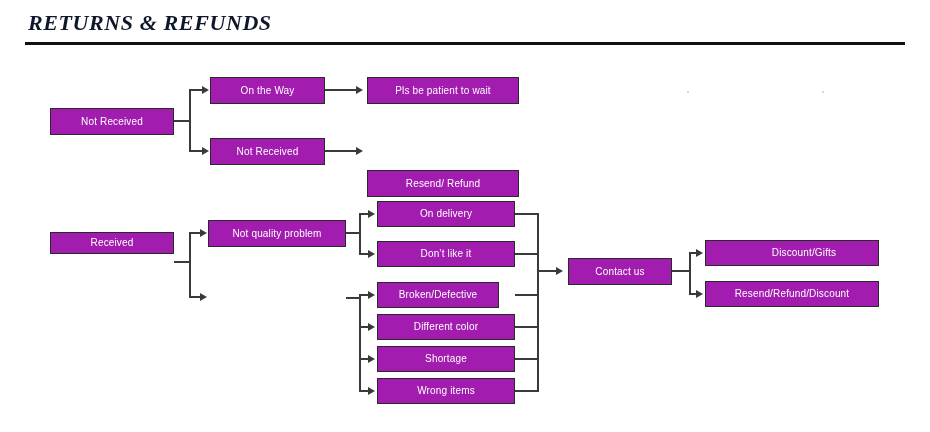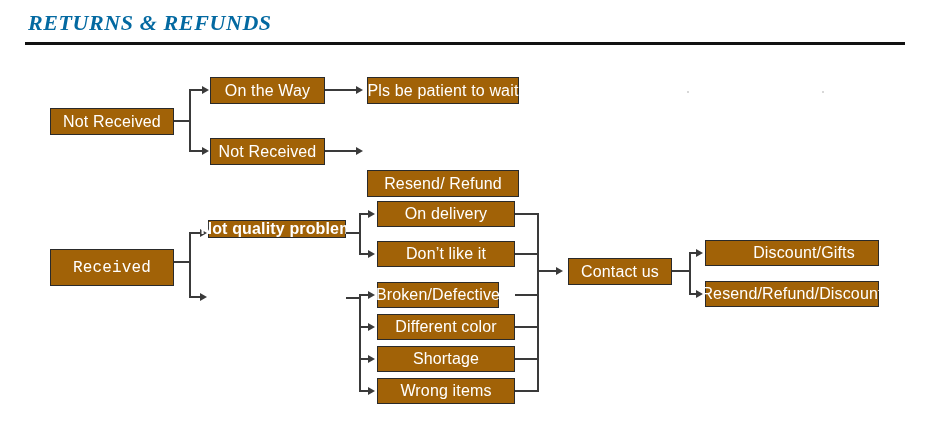--- a/index.html
+++ b/index.html
@@ -19,21 +19,21 @@
   
   #page-title {
     position: absolute;
     left: 28px;
     top: 10px;
     font-family: "Liberation Serif", serif;
     font-style: italic;
     font-weight: bold;
     font-size: 22px;
     letter-spacing: 0.6px;
-    color: #0369a1;
+    color: #0f172a;
     white-space: nowrap;
   }
   #title-rule {
     position: absolute;
     left: 25px;
     top: 42px;
     width: 880px;
     height: 3px;
     background: #111111;
   }
@@ -44,27 +44,27 @@
     left: 0;
     top: 0;
     width: 930px;
     height: 432px;
   }
 
   
   .node {
     position: absolute;
     box-sizing: border-box;
-    background: #a16207;
+    background: #a21caf;
     color: #ffffff;
     border: 1px solid #2a2a2a;
     display: flex;
     align-items: center;
     justify-content: center;
-    font-size: 16px;
+    font-size: 10px;
     line-height: 1;
     letter-spacing: 0.15px;
     white-space: nowrap;
     text-align: center;
     user-select: none;
   }
 
   
   .conn {
     position: absolute;
@@ -112,30 +112,30 @@
   <div class="node" style="left:210px; top:77px; width:115px; height:27px;">On the Way</div>
   <div class="conn h" style="left:325px; top:89px; width:32px;"></div>
   <div class="arrow" style="left:356px; top:86px;"></div>
   <div class="node" style="left:367px; top:77px; width:152px; height:27px;">Pls be patient to wait</div>
 
   <div class="node" style="left:210px; top:138px; width:115px; height:27px;">Not Received</div>
   <div class="conn h" style="left:325px; top:150px; width:32px;"></div>
   <div class="arrow" style="left:356px; top:147px;"></div>
   <div class="node" style="left:367px; top:138px; width:152px; height:27px;margin-top:32px;">Resend/ Refund</div>
 
-  <div class="node" style="left:50px; top:249px; width:124px; height:37px;font-family:Liberation Mono, monospace;">Received</div>
+  <div class="node" style="left:50px; top:232px; width:124px; height:22px;">Received</div>
 
   <div class="conn h" style="left:174px; top:261px; width:16px;"></div>
   <div class="conn v" style="left:189px; top:232px; height:65px;"></div>
   <div class="conn h" style="left:189px; top:232px; width:12px;"></div>
   <div class="arrow" style="left:200px; top:229px;"></div>
   <div class="conn h" style="left:189px; top:296px; width:12px;"></div>
   <div class="arrow" style="left:200px; top:293px;"></div>
 
-  <div class="node" style="left:208px; top:220px; width:138px; height:18px;font-weight:bold;">Not quality problem</div>
+  <div class="node" style="left:208px; top:220px; width:138px; height:27px;">Not quality problem</div>
   <div class="conn h" style="left:346px; top:232px; width:14px;"></div>
   <div class="conn v" style="left:359px; top:213px; height:42px;"></div>
   <div class="conn h" style="left:359px; top:213px; width:10px;"></div>
   <div class="arrow" style="left:368px; top:210px;"></div>
   <div class="conn h" style="left:359px; top:253px; width:10px;"></div>
   <div class="arrow" style="left:368px; top:250px;"></div>
 
   <div class="conn h" style="left:346px; top:297px; width:14px;"></div>
   <div class="conn v" style="left:359px; top:294px; height:96px;"></div>
   <div class="conn h" style="left:359px; top:294px; width:10px;"></div>

